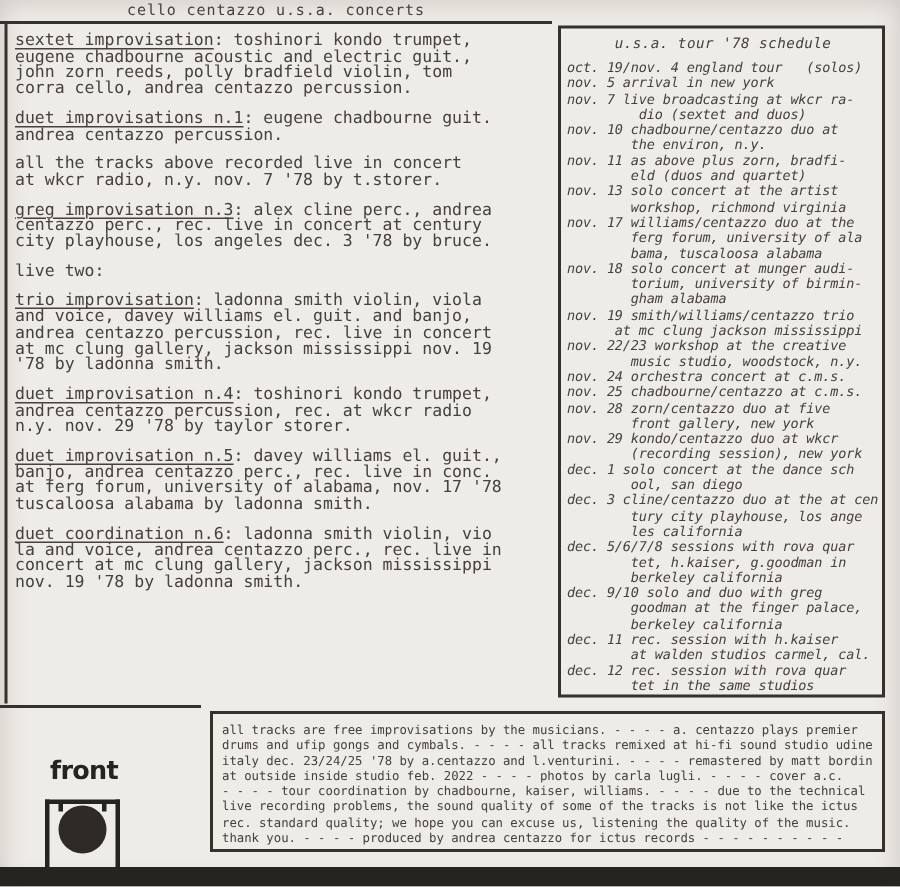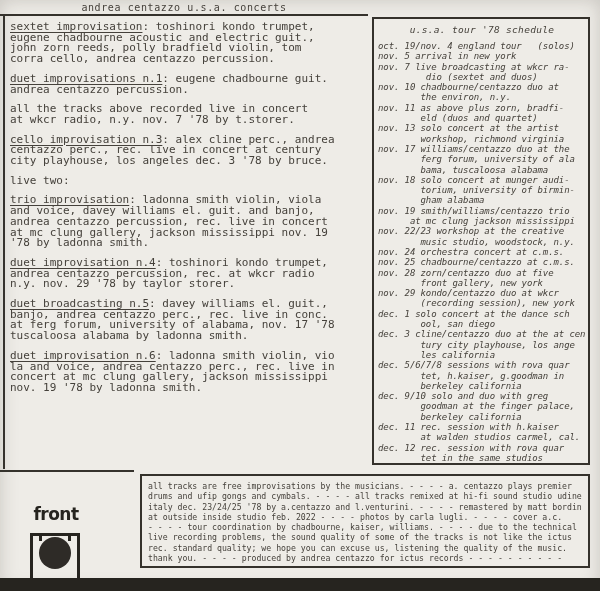--- a/index.html
+++ b/index.html
@@ -75,41 +75,41 @@
     font-weight:bold;font-size:17px;line-height:18px;
     letter-spacing:-0.5px;color:var(--bar);
   }
   .logo-symbol{position:absolute;left:29px;top:529px;}
 </style>
 </head>
 <body>
 
 <div class="page">
 
-  <div class="cover-title">andrea centazzo u.s.a. concerts</div>
+  <div class="cover-title">cello centazzo u.s.a. concerts</div>
   <div class="top-rule"></div>
   <div class="left-rule"></div>
 
   <div class="left-col"><div class="block"><span class="u">sextet improvisation</span>: toshinori kondo trumpet,
 eugene chadbourne acoustic and electric guit.,
 john zorn reeds, polly bradfield violin, tom
 corra cello, andrea centazzo percussion.</div><div class="block"><span class="u">duet improvisations n.1</span>: eugene chadbourne guit.
 andrea centazzo percussion.</div><div class="block">all the tracks above recorded live in concert
-at wkcr radio, n.y. nov. 7 '78 by t.storer.</div><div class="block"><span class="u">cello improvisation n.3</span>: alex cline perc., andrea
+at wkcr radio, n.y. nov. 7 '78 by t.storer.</div><div class="block"><span class="u">greg improvisation n.3</span>: alex cline perc., andrea
 centazzo perc., rec. live in concert at century
 city playhouse, los angeles dec. 3 '78 by bruce.</div><div class="block">live two:</div><div class="block"><span class="u">trio improvisation</span>: ladonna smith violin, viola
 and voice, davey williams el. guit. and banjo,
 andrea centazzo percussion, rec. live in concert
 at mc clung gallery, jackson mississippi nov. 19
 '78 by ladonna smith.</div><div class="block"><span class="u">duet improvisation n.4</span>: toshinori kondo trumpet,
 andrea centazzo percussion, rec. at wkcr radio
-n.y. nov. 29 '78 by taylor storer.</div><div class="block"><span class="u">duet broadcasting n.5</span>: davey williams el. guit.,
+n.y. nov. 29 '78 by taylor storer.</div><div class="block"><span class="u">duet improvisation n.5</span>: davey williams el. guit.,
 banjo, andrea centazzo perc., rec. live in conc.
 at ferg forum, university of alabama, nov. 17 '78
-tuscaloosa alabama by ladonna smith.</div><div class="block"><span class="u">duet improvisation n.6</span>: ladonna smith violin, vio
+tuscaloosa alabama by ladonna smith.</div><div class="block"><span class="u">duet coordination n.6</span>: ladonna smith violin, vio
 la and voice, andrea centazzo perc., rec. live in
 concert at mc clung gallery, jackson mississippi
 nov. 19 '78 by ladonna smith.</div></div>
 
   <div class="schedule-box">
     <div class="schedule-title">u.s.a. tour '78 schedule</div>
     <div class="schedule-lines">oct. 19/nov. 4 england tour   (solos)
 nov. 5 arrival in new york
 nov. 7 live broadcasting at wkcr ra-
          dio (sextet and duos)

